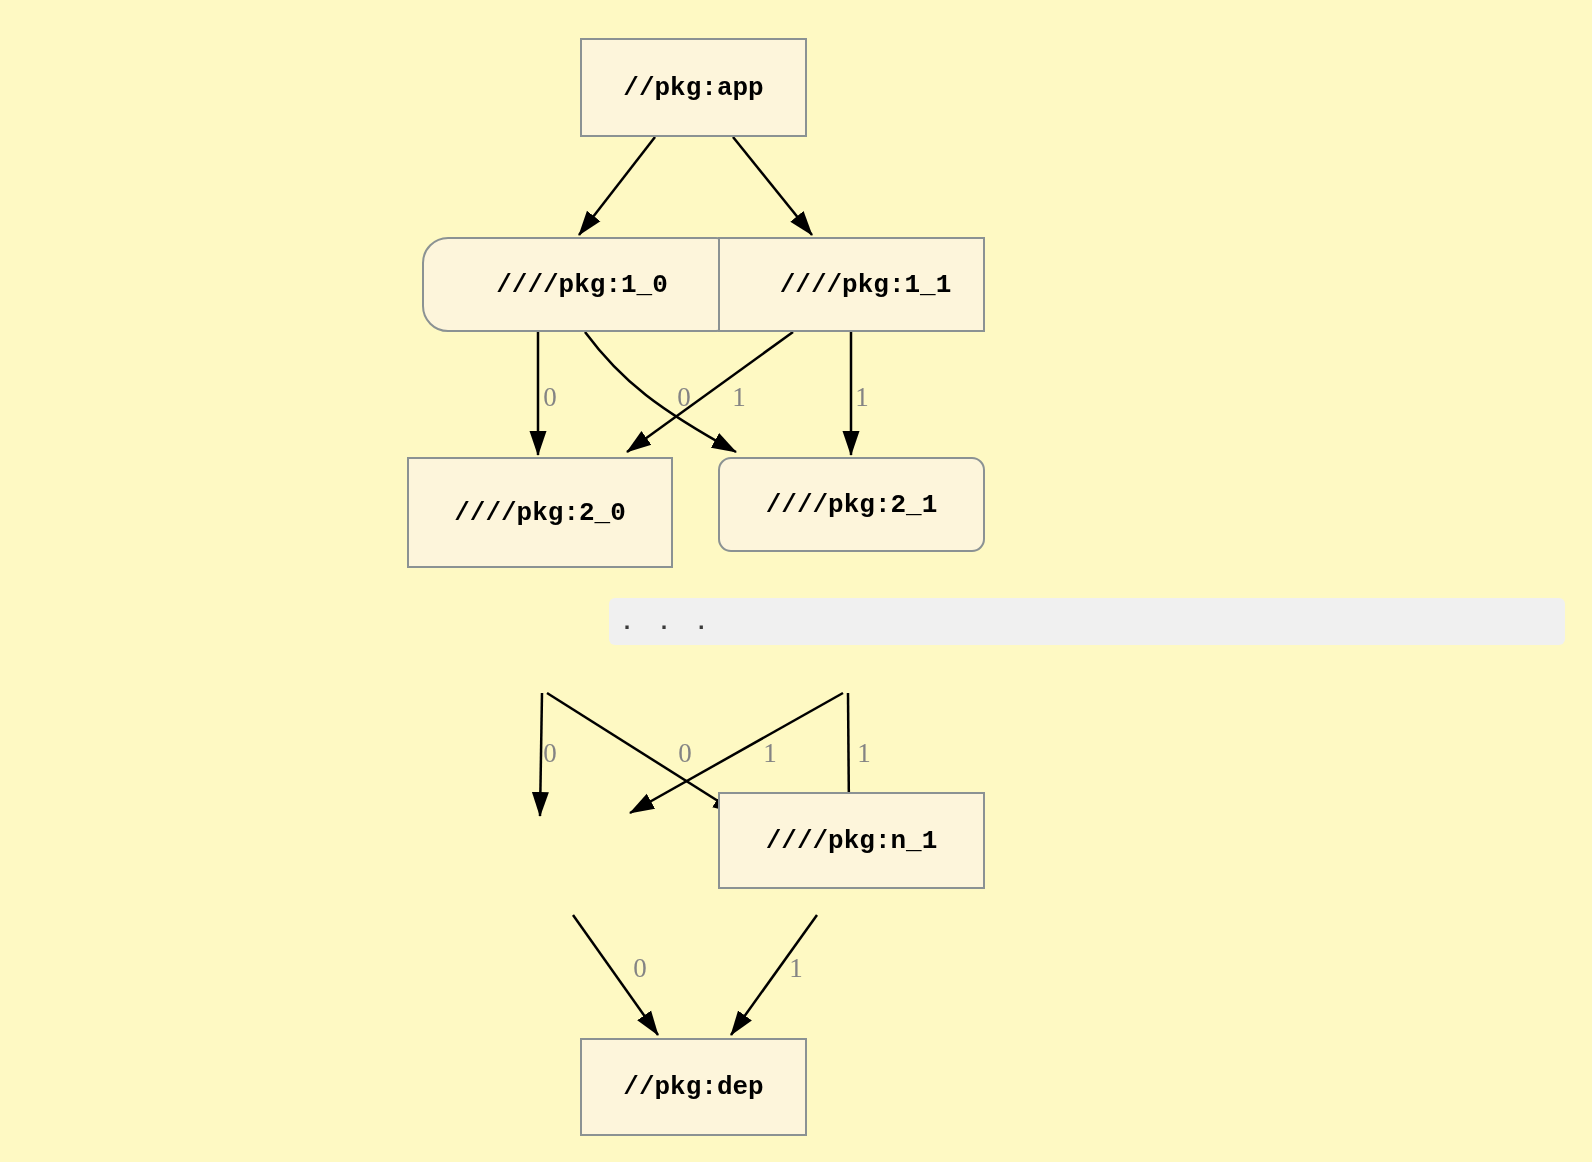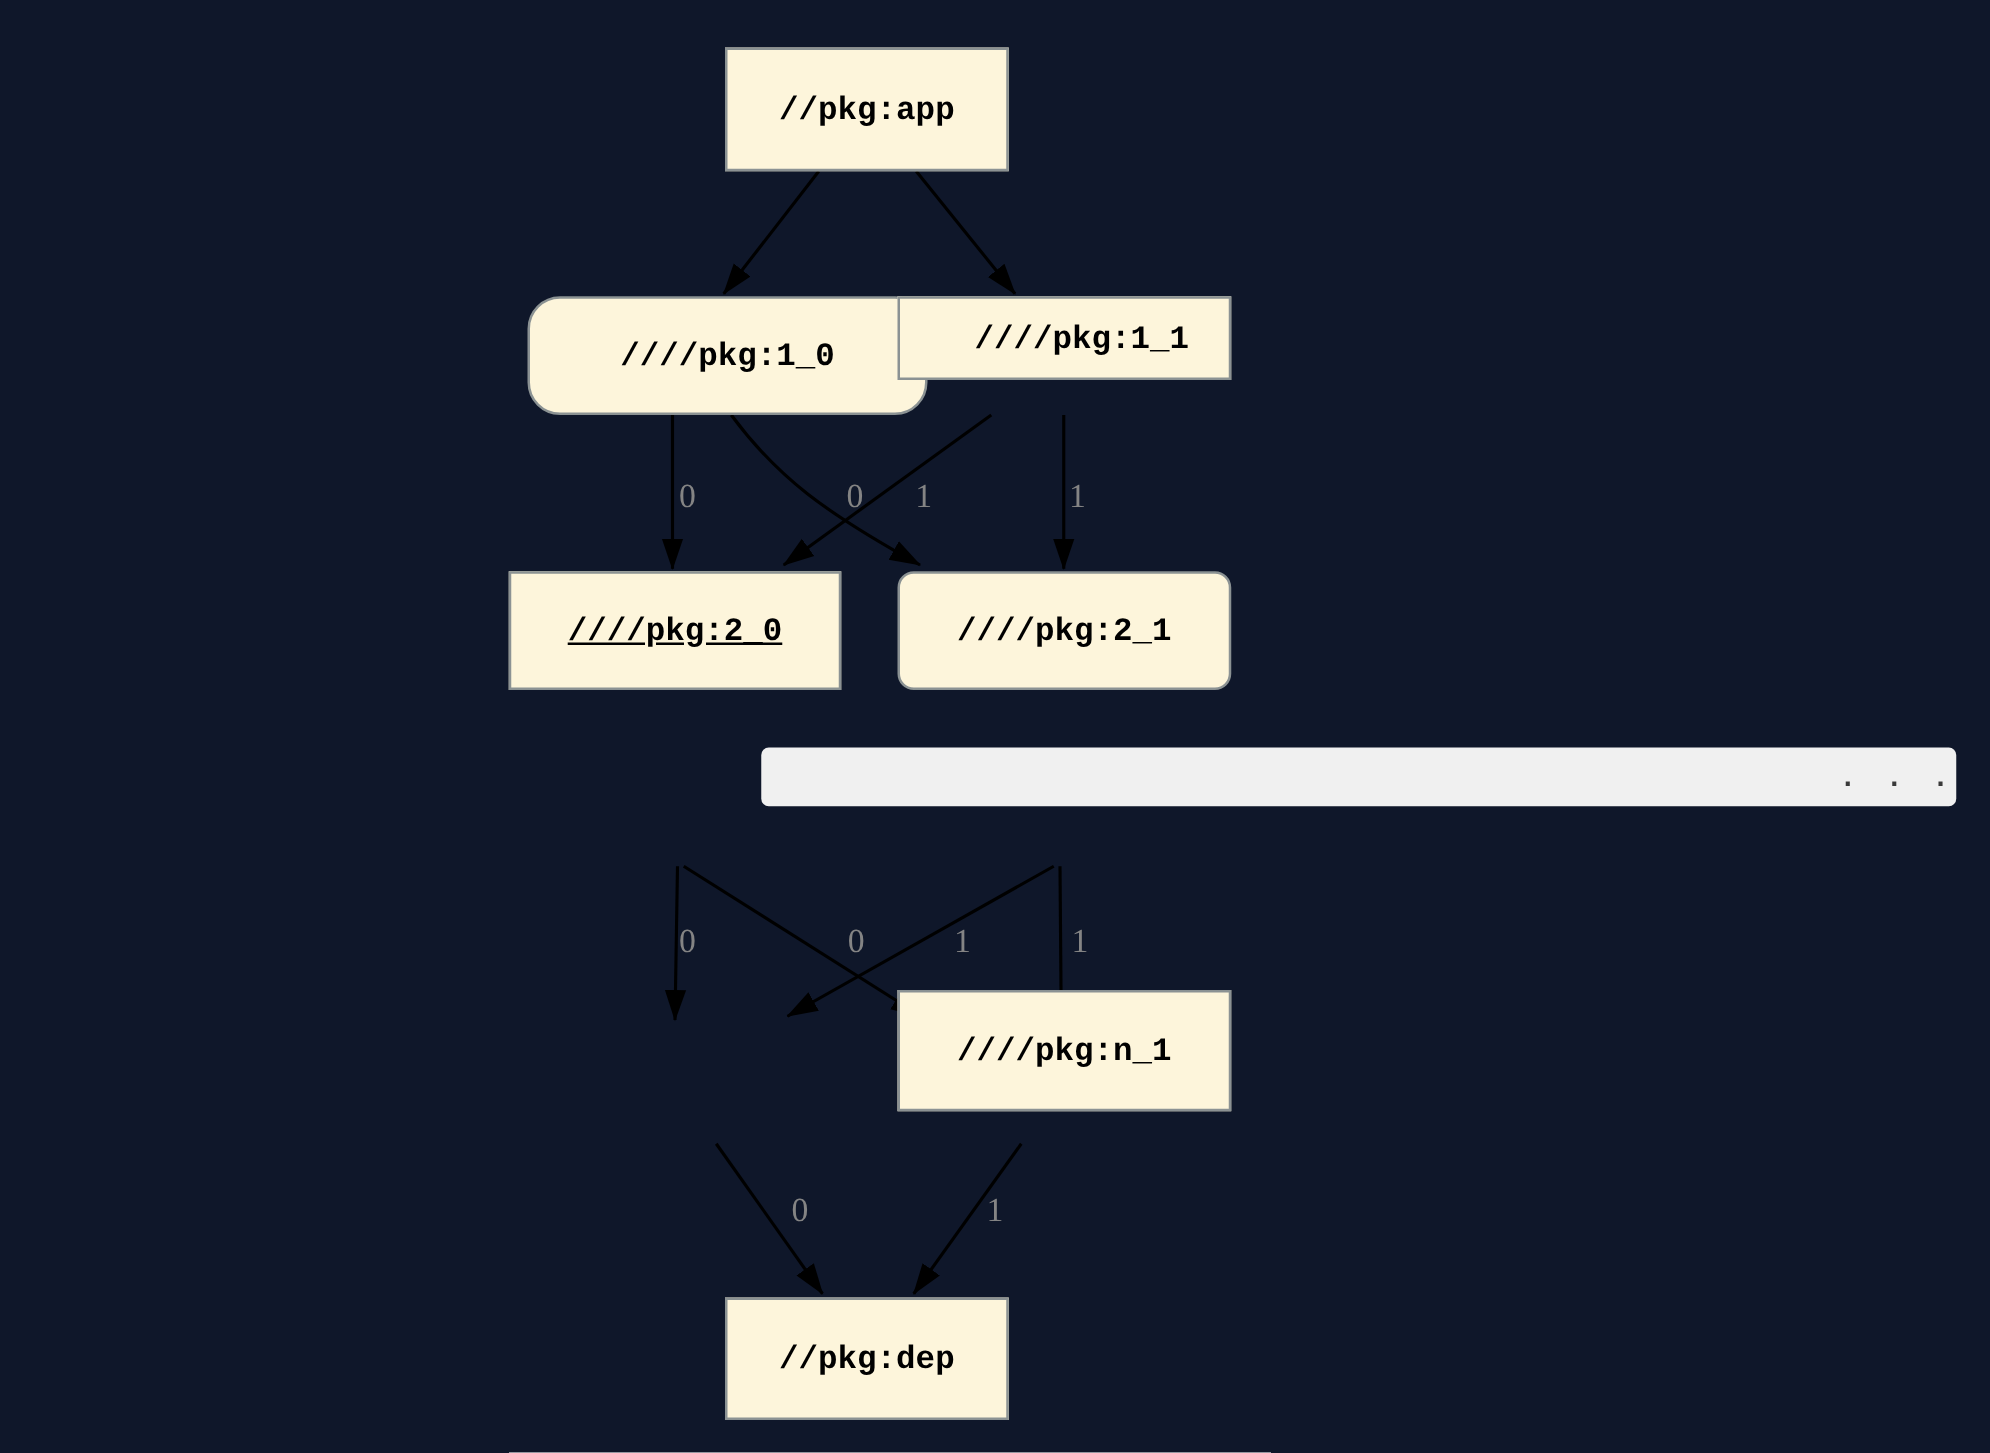--- a/index.html
+++ b/index.html
@@ -5,23 +5,22 @@
   html, body {
     margin: 0;
     padding: 0;
     background: #ffffff;
     font-family: "Liberation Sans", sans-serif;
   }
   .canvas {
     position: relative;
     width: 1592px;
     height: 1162px;
-    background: #0f172a;
+    background: #fef9c3;
     overflow: hidden;
-    text-align: right;
   }
   svg.edges-layer {
     position: absolute;
     left: 0;
     top: 0;
     pointer-events: none;
   }
   svg.edges-layer path.edge {
     fill: none;
     stroke: #000000;
@@ -97,25 +96,25 @@
   </svg>
 
   <div class="node" style="left:580px; top:38px; width:227px; height:99px;">
     <span class="node-label">//pkg:app</span>
   </div>
 
   <div class="node" style="left:422px; top:237px; width:320px; height:95px;border-radius:26px;">
     <span class="node-label">////pkg:1_0</span>
   </div>
 
-  <div class="node" style="left:718px; top:237px; width:267px; height:67px;padding-left:28px;">
+  <div class="node" style="left:718px; top:237px; width:267px; height:95px;padding-left:28px;">
     <span class="node-label">////pkg:1_1</span>
   </div>
 
-  <div class="node" style="left:407px; top:457px; width:266px; height:95px;text-decoration:underline;">
+  <div class="node" style="left:407px; top:457px; width:266px; height:111px;">
     <span class="node-label">////pkg:2_0</span>
   </div>
 
   <div class="node" style="left:718px; top:457px; width:267px; height:95px;border-radius:13px;">
     <span class="node-label">////pkg:2_1</span>
   </div>
 
   <div class="ellipsis-bar">
     <span class="ellipsis-text">. . .</span>
   </div>

